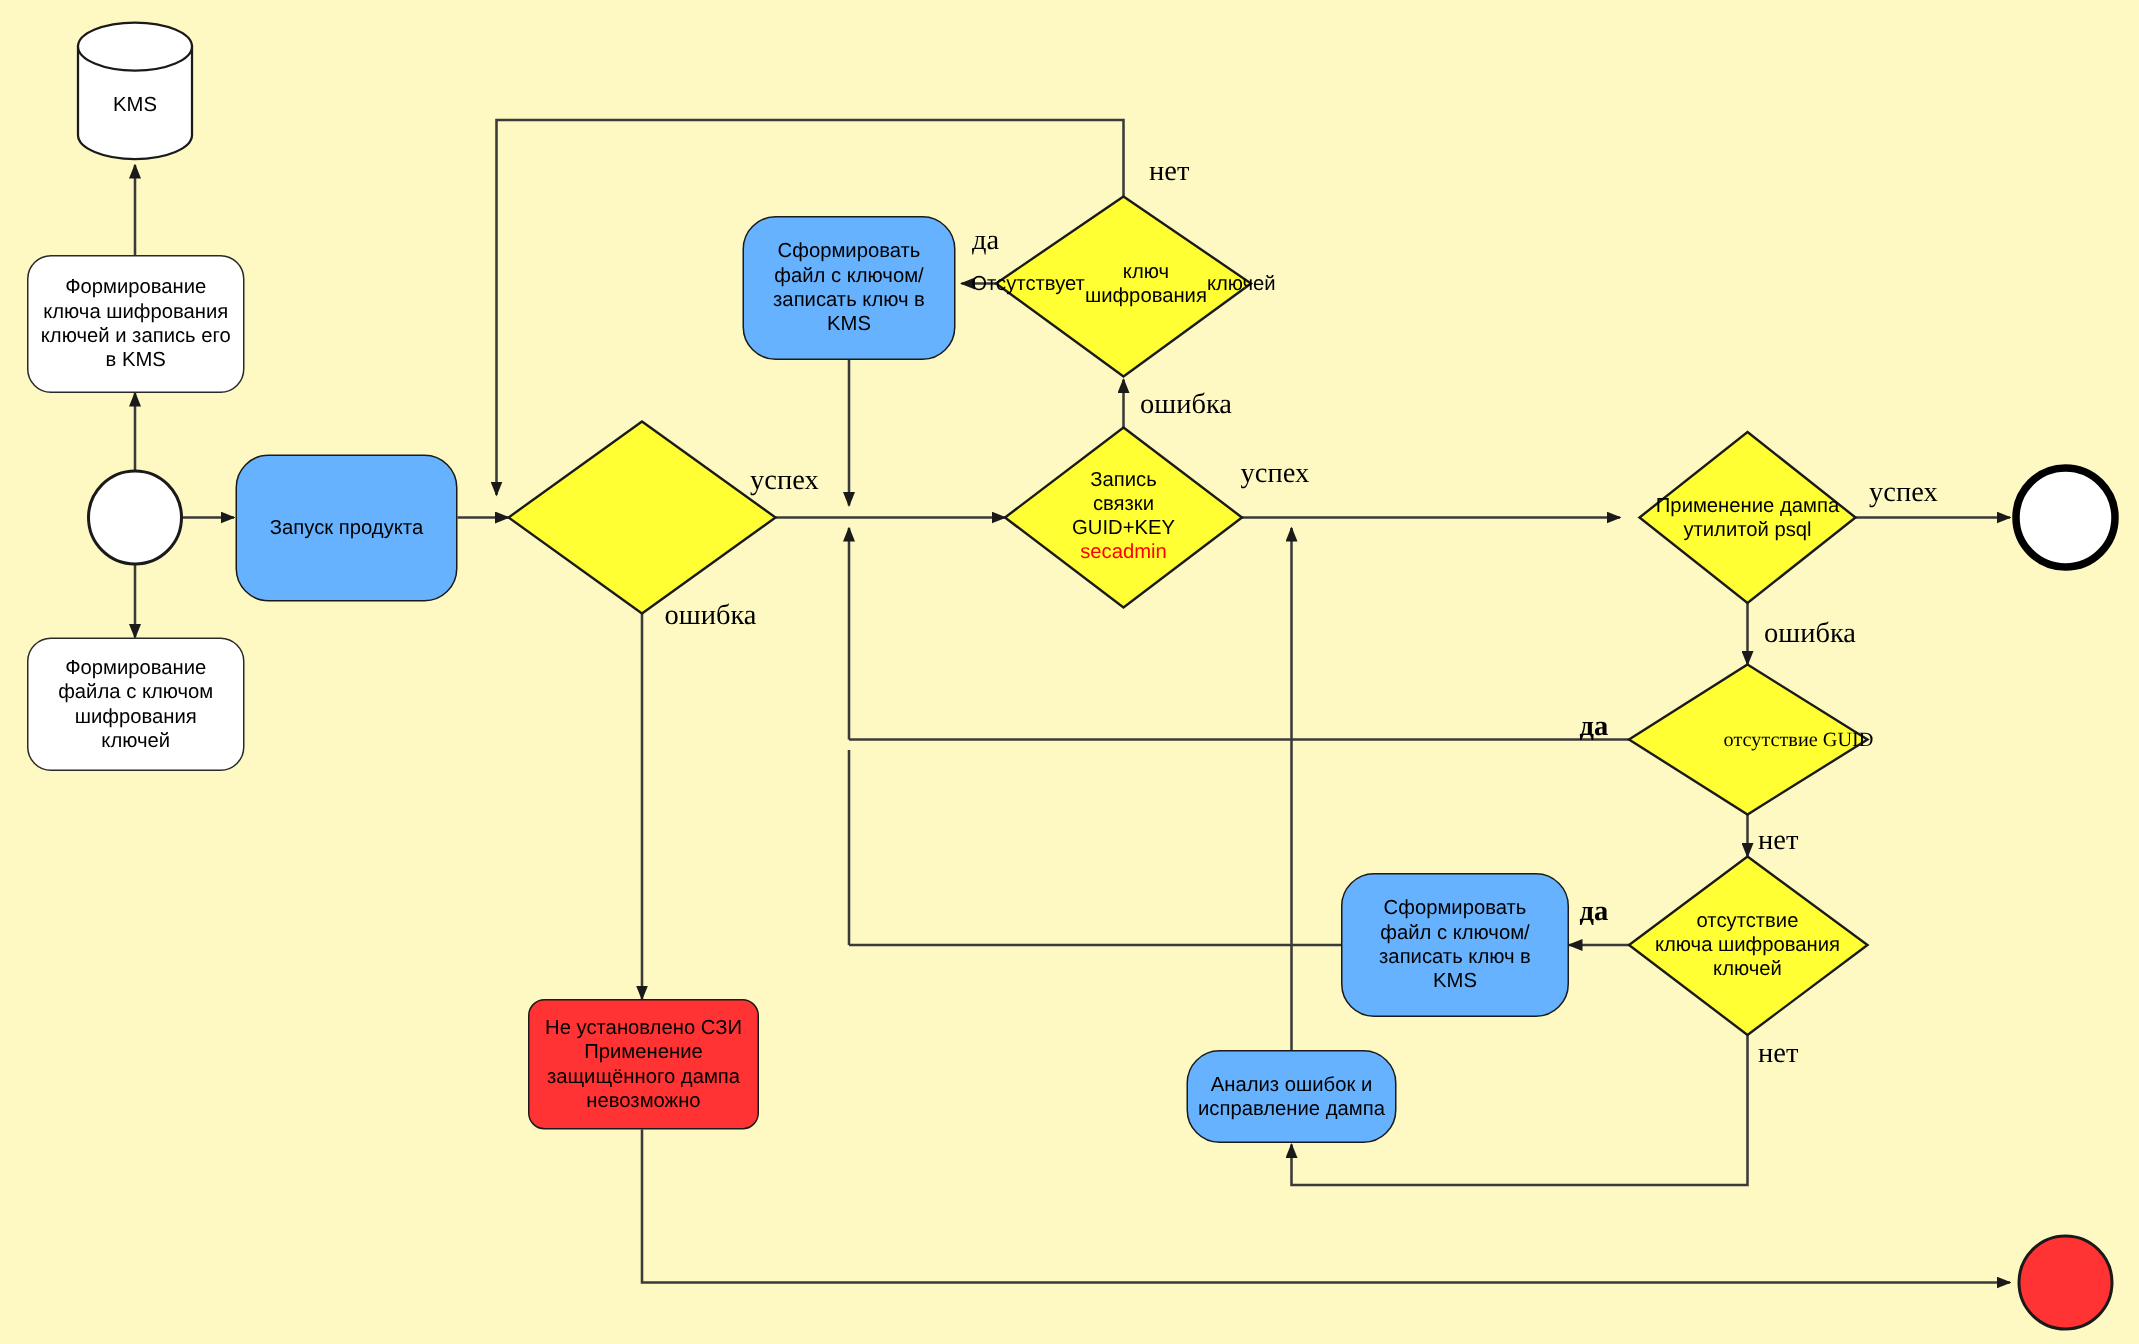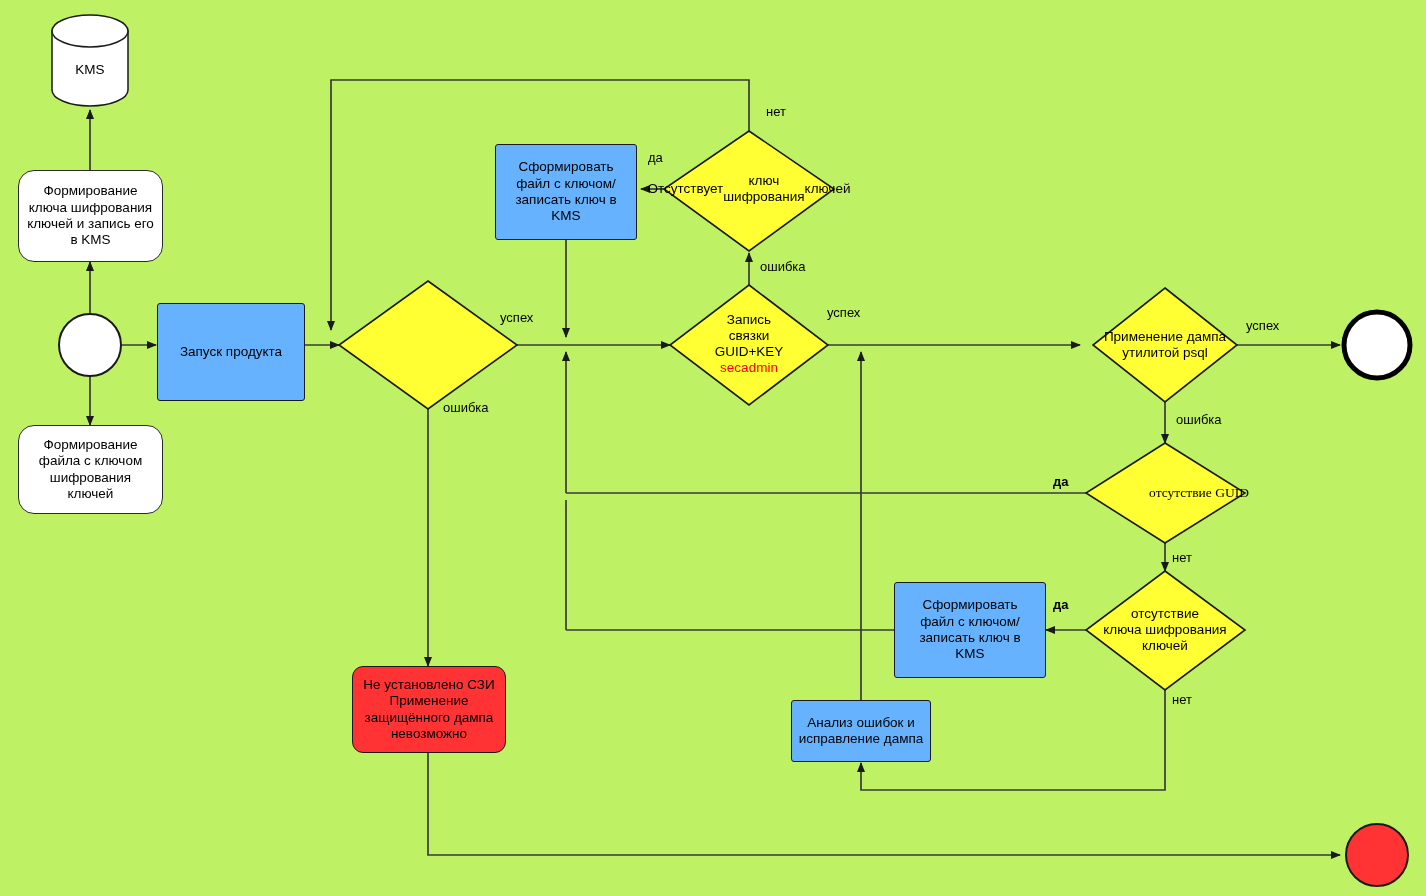--- a/index.html
+++ b/index.html
@@ -1,30 +1,30 @@
 <!DOCTYPE html>
 <html><head>
 <meta charset="utf-8">
 <title>Flowchart</title>
 <style>
   html,body{margin:0;padding:0;background:#ffffff;}
   body{
     font-family:"Liberation Sans","DejaVu Sans",sans-serif;
     width:1426px;height:896px;overflow:hidden;
   }
-  #canvas{position:relative;width:1426px;height:896px;background:#bef264;}
+  #canvas{position:relative;width:1426px;height:896px;background:#fef9c3;}
   svg.layer{position:absolute;left:0;top:0;width:1426px;height:896px;}
   .node{position:absolute;box-sizing:border-box;display:flex;align-items:center;
         justify-content:center;text-align:center;color:#000;line-height:1.22;border-radius:16px;}
   .rect-proc{border:1.6px solid #2a2a2a;background:#ffffff;font-size:13.5px;}
-  .blue-proc{background:#66b2ff;border:1.6px solid #1a1a1a;border-radius:3px;font-size:13.5px;}
+  .blue-proc{background:#66b2ff;border:1.6px solid #1a1a1a;border-radius:22px;font-size:13.5px;}
   .red-proc{background:#ff3333;border:1.6px solid #1a1a1a;border-radius:11px;font-size:13.5px;}
   .diamond-label{position:absolute;display:flex;align-items:center;justify-content:center;
         text-align:center;font-size:13.5px;color:#000;line-height:1.2;pointer-events:none;}
-  .edge-label{position:absolute;font-size:13px;color:#000;white-space:nowrap;}
+  .edge-label{position:absolute;font-size:19px;color:#000;white-space:nowrap;font-family:Liberation Serif, serif;}
   .edge-label.bold{font-weight:bold;}
   .sec{color:#ff0000;}
 </style>
 </head>
 <body>
 
 <div id="canvas">
 
   <svg class="layer" viewBox="0 0 1426 896" xmlns="http://www.w3.org/2000/svg">
     <defs>

